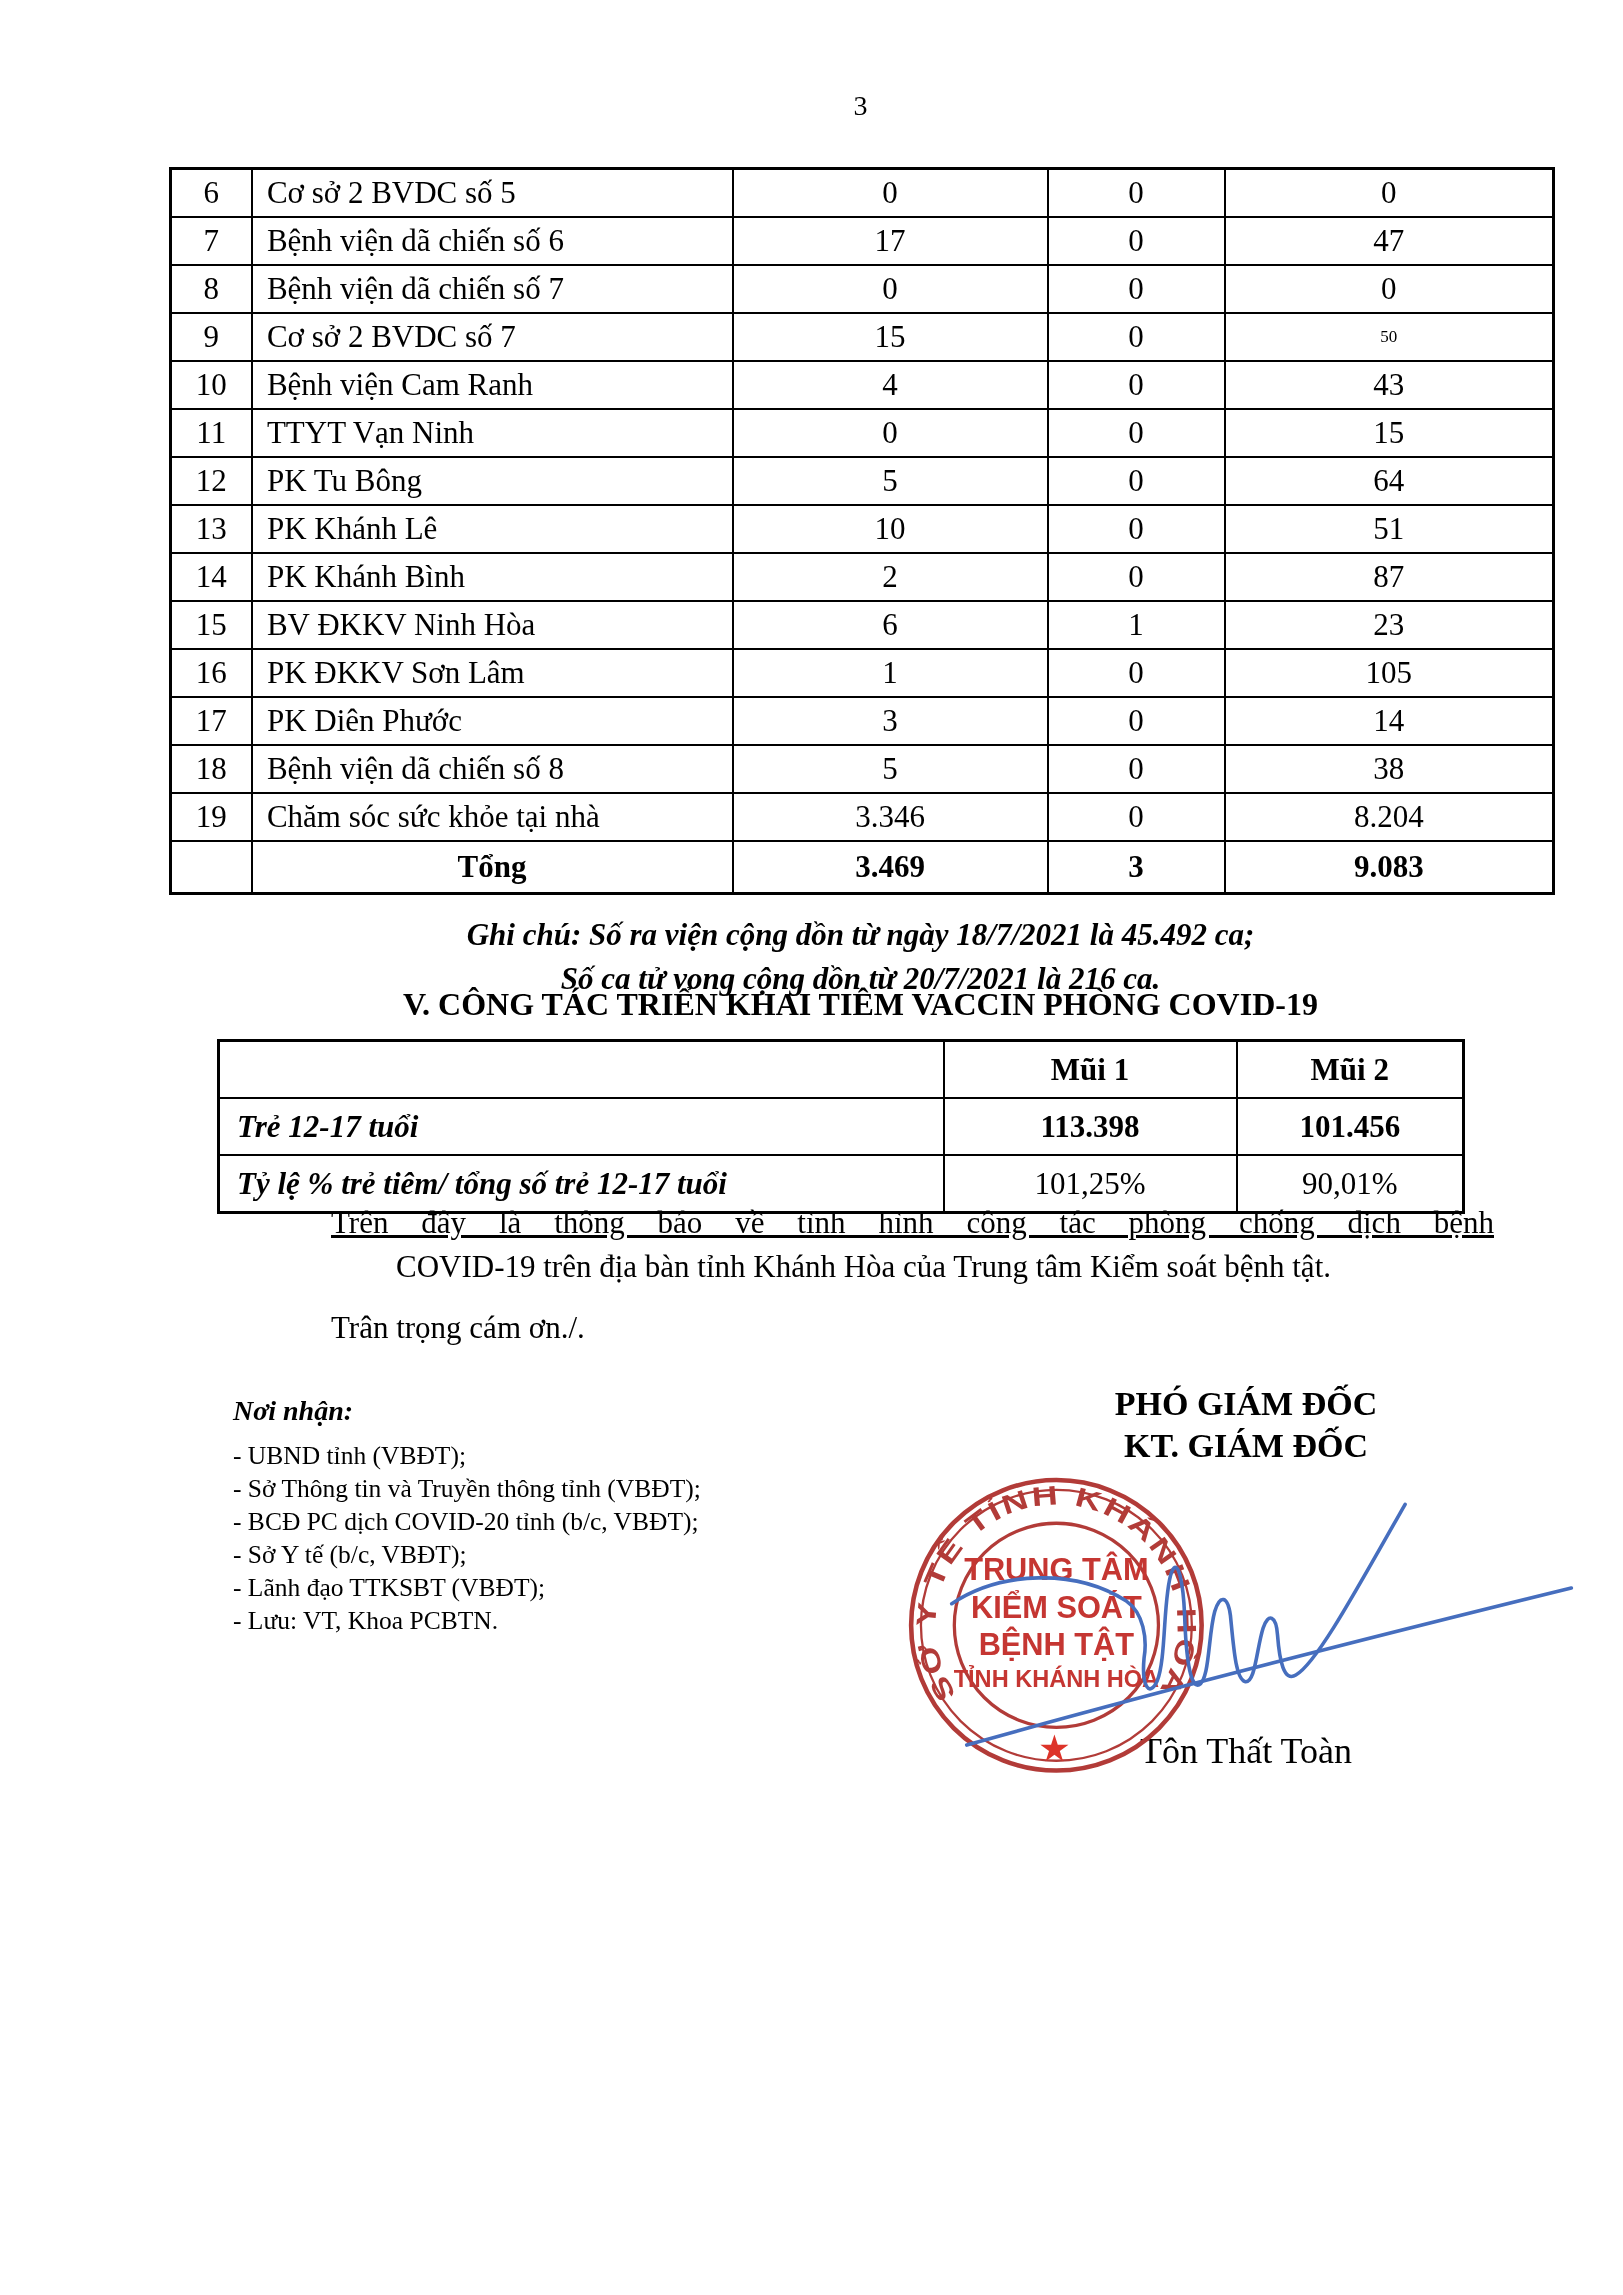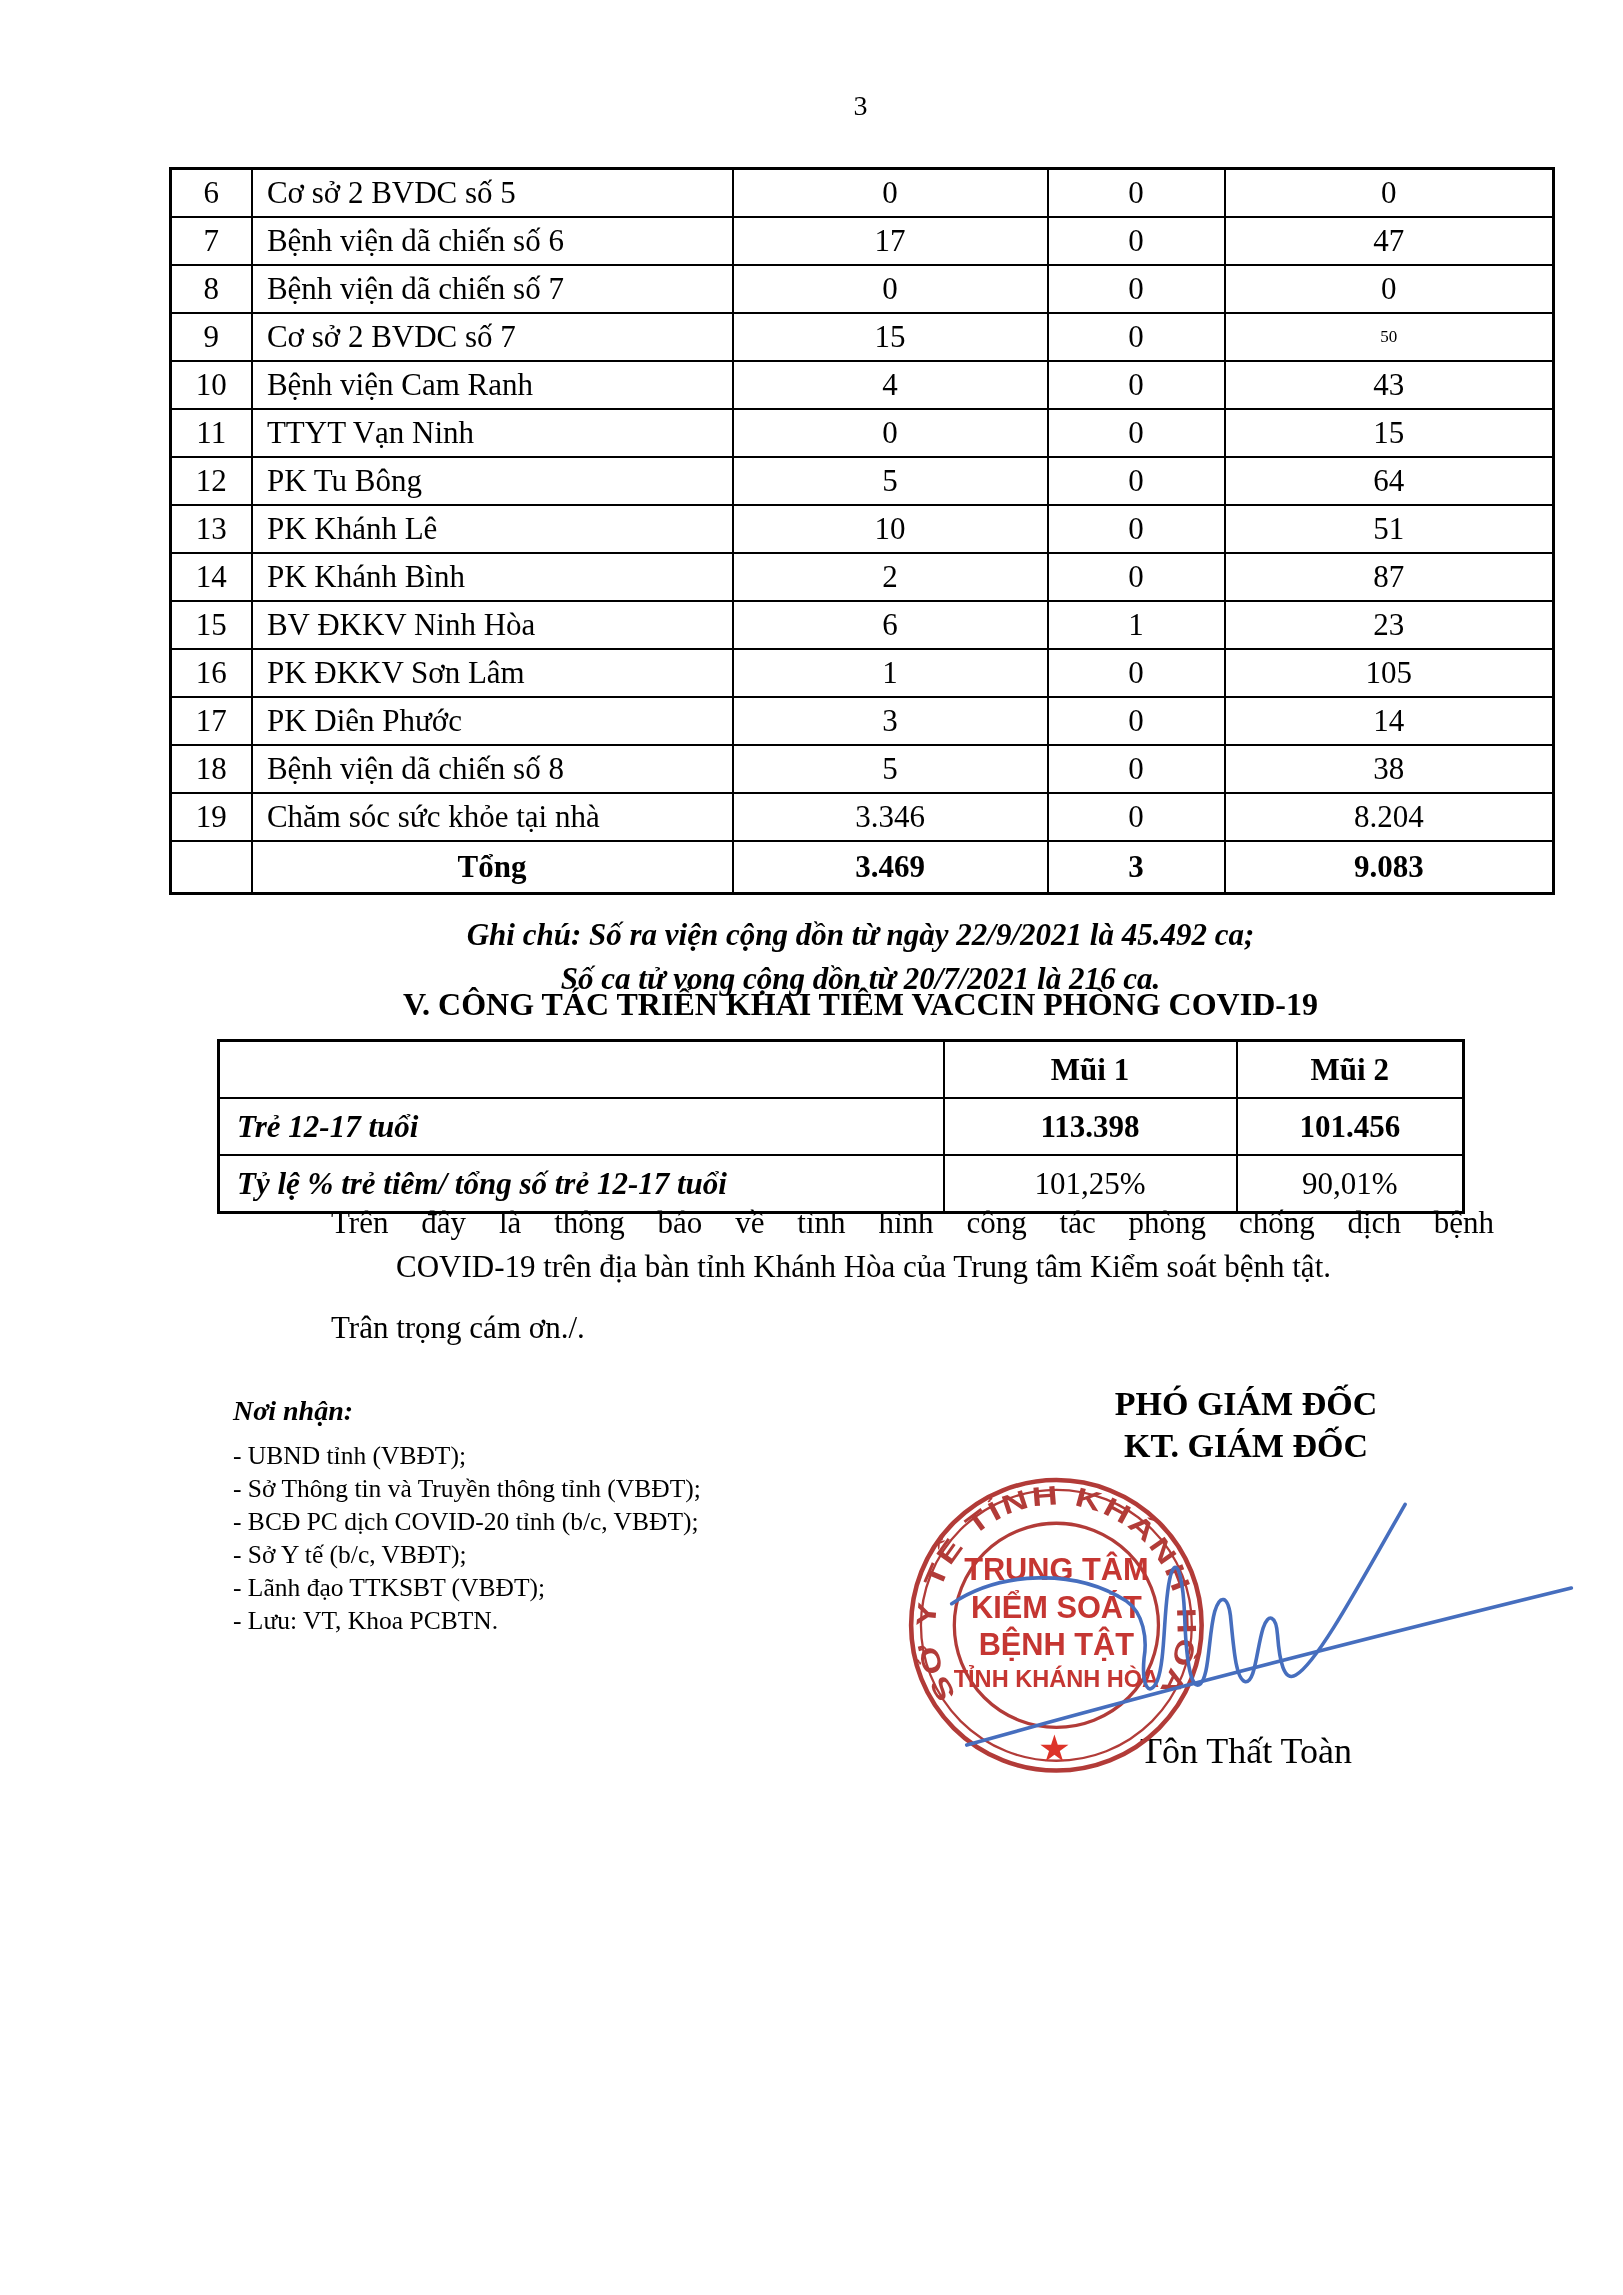--- a/index.html
+++ b/index.html
@@ -70,21 +70,21 @@
   .v-val{text-align:center;}
   .v-bold{font-weight:bold;}
 
   
   .closing-para{
     position:absolute;left:232px;top:1201px;width:1263px;
     font-size:31px;line-height:44px;
   }
   .closing-para .line1{
     margin-left:99px;width:1163px;
-    text-align:justify;text-align-last:justify;
+    text-align:justify;text-align-last:justify;text-decoration:underline;
   }
   .closing-para .line2{text-align:center;}
   .thanks{
     position:absolute;left:331px;top:1310px;font-size:31px;
   }
 
   
   .recipients{position:absolute;left:233px;top:1395px;width:654px;}
   .rec-title{font-size:28px;font-weight:bold;font-style:italic;margin-bottom:11.8px;}
   .rec-item{font-size:25.5px;line-height:33px;}
@@ -219,21 +219,21 @@
         <td class="c-no"></td>
         <td class="c-name">Tổng</td>
         <td class="c-val">3.469</td>
         <td class="c-val">3</td>
         <td class="c-val">9.083</td>
       </tr>
     </tbody>
   </table>
 
   <div class="notes">
-    <div>Ghi chú: Số ra viện cộng dồn từ ngày 22/9/2021 là 45.492 ca;</div>
+    <div>Ghi chú: Số ra viện cộng dồn từ ngày 18/7/2021 là 45.492 ca;</div>
     <div>Số ca tử vong cộng dồn từ 20/7/2021 là 216 ca.</div>
   </div>
 
   <div class="section-heading">V. CÔNG TÁC TRIỂN KHAI TIÊM VACCIN PHÒNG COVID-19</div>
 
   <table class="vaccine-table">
     <colgroup>
       <col style="width:725px">
         <col style="width:293px">
         <col style="width:227px">

